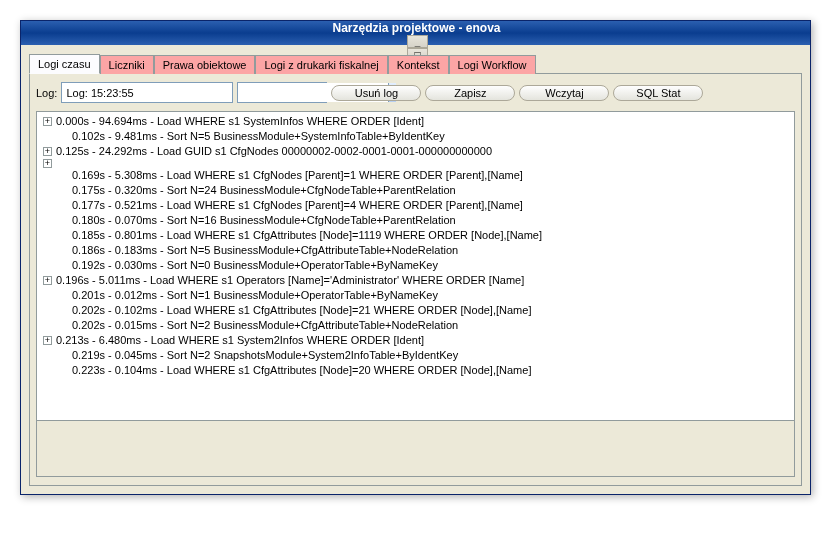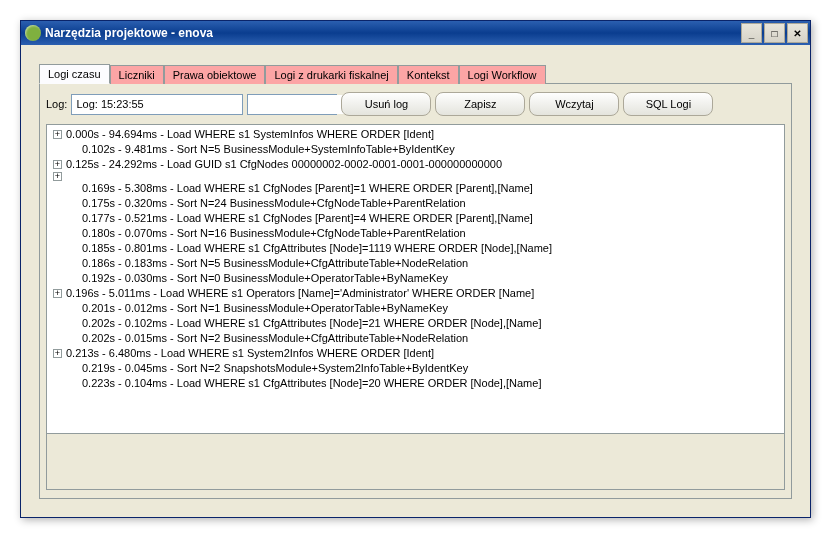--- a/index.html
+++ b/index.html
@@ -13,38 +13,39 @@
 }
 
 .titlebar {
   background: linear-gradient(to bottom, #2b5fb0 0%, #0a3d8f 50%, #2b5fb0 100%);
   color: #fff;
   height: 24px;
   display: flex;
   align-items: center;
   padding: 0 2px 0 4px;
   font-weight: bold;
+  flex-direction: column;
 }
 .titlebar .app-icon {
   width: 16px; height: 16px; background: #7fb03f; border-radius: 50%;
   margin-right: 4px; display: inline-block;
   box-shadow: inset 1px 1px 2px rgba(255,255,255,0.5);
 }
 .titlebar .title-text { flex: 1; font-size: 12px; }
 .titlebar .win-btn {
   width: 21px; height: 20px; margin-left: 2px;
   background: linear-gradient(to bottom, #e8e5db, #d6d3c8);
   border: 1px solid #aca899;
   display: flex; align-items: center; justify-content: center;
   font-family: Arial; font-size: 10px; font-weight: bold; color: #000;
   cursor: default;
 }
 
 .client {
-  padding: 18px;
+  padding: 8px;
 }
 
 .tabs {
   display: flex;
   align-items: flex-end;
   margin-bottom: 0;
 }
 .tab {
   padding: 3px 8px;
   background: #fca5a5;
@@ -91,21 +92,21 @@
   height: 21px;
 }
 .combo-input { flex:1; border:none; outline:none; font-size:11px; padding:0 4px; }
 .combo-btn {
   width: 17px;
   background: linear-gradient(to bottom, #e2efff, #b6cff3);
   border-left: 1px solid #7f9db9;
   display:flex; align-items:center; justify-content:center;
 }
 .btn {
-  height: 24px;
+  height: 16px;
   min-width: 90px;
   padding: 0 12px;
   background: linear-gradient(to bottom, #fefefe, #e4e4dd);
   border: 1px solid #aca899;
   border-radius: 8px;
   font-size: 11px;
   cursor: default;
 }
 
 .tree-pane {
@@ -194,21 +195,21 @@
           <input class="combo-input" type="text" value="" style="">
           <div class="combo-btn">
             <svg width="7" height="4">
                 <polygon points="0,0 7,0 3.5,4" fill="#000"></polygon>
               </svg>
           </div>
         </div>
         <button class="btn">Usuń log</button>
         <button class="btn">Zapisz</button>
         <button class="btn">Wczytaj</button>
-        <button class="btn">SQL Logi</button>
+        <button class="btn">SQL Stat</button>
       </div>
 
       <div class="tree-pane" id="tree">
           <div class="tree-row">
             <span class="indent" style="width: 4px;"></span>
             <span class="expander">+</span>
             <span class="tree-text">0.000s - 94.694ms - Load WHERE s1 SystemInfos  WHERE  ORDER [Ident]</span>
           </div>
           <div class="tree-row">
             <span class="indent" style="width: 20px;"></span>

